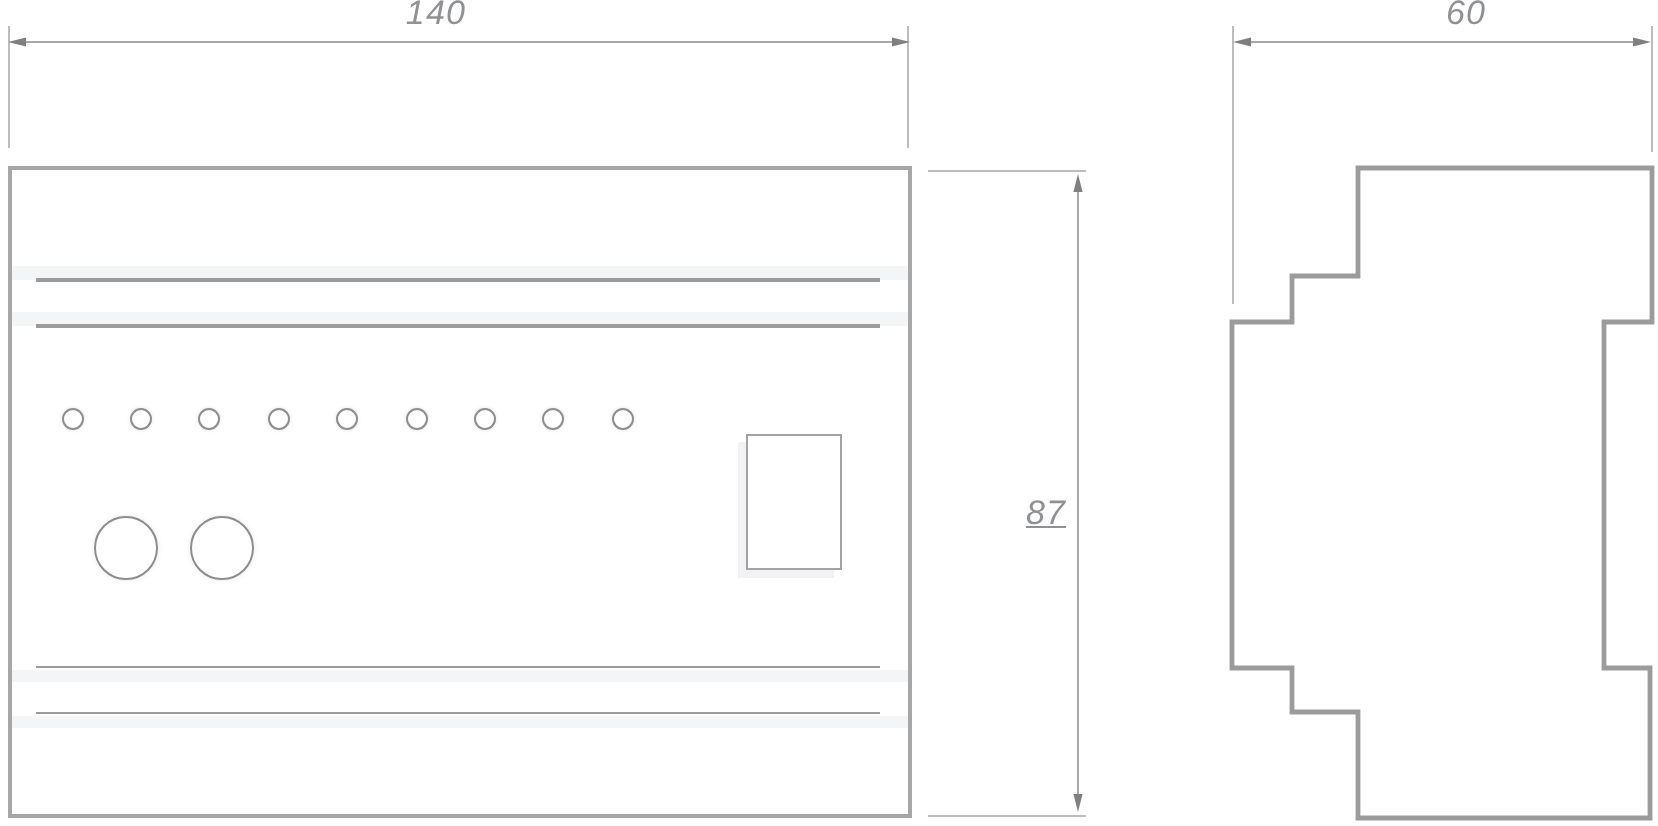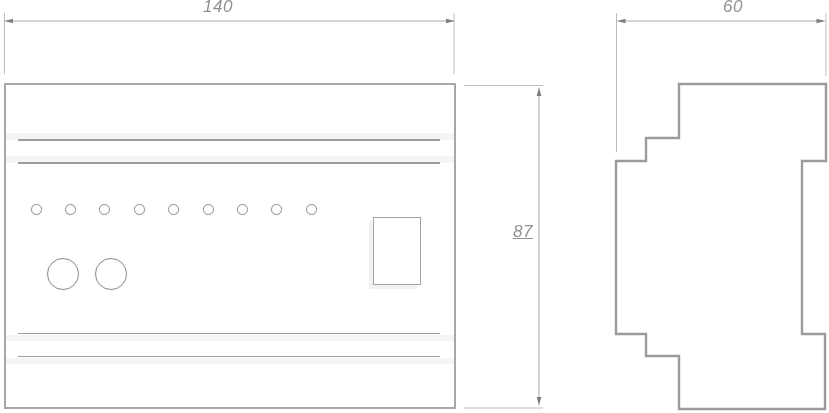--- a/index.html
+++ b/index.html
@@ -101,21 +101,21 @@
       <polygon points="539,87 536.7,96 541.3,96" fill="#7f7f7f"></polygon>
       <polygon points="539,406 536.7,397 541.3,397" fill="#7f7f7f"></polygon>
     </g>
 
     <path d="M 679 84 L 826 84 L 826 161 L 802 161 L 802 334 L 825 334 L 825 409 L 679 409
              L 679 356 L 646 356 L 646 334 L 616 334 L 616 161 L 646 161 L 646 138 L 679 138 Z" fill="#ffffff" stroke="#9b9b9b" stroke-width="2.4" stroke-linejoin="miter"></path>
   </svg>
 
   <div class="dim-label" style="left:193px; top:-2px; width:50px;">140</div>
   <div class="dim-label" style="left:708px; top:-2px; width:50px;">60</div>
-  <div class="dim-label" style="left:500px; top:223px; width:46px;text-decoration:underline;">87</div>
+  <div class="dim-label" style="left:500px; top:248px; width:46px;text-decoration:underline;">87</div>
 
   <div class="front-outline"></div>
 
   <div class="groove-band abs" style="top:133px;"></div>
   <div class="groove-line abs" style="top:139px;"></div>
   <div class="groove-band abs" style="top:156px;"></div>
   <div class="groove-line abs" style="top:162px;"></div>
 
   <div class="groove-line abs" style="top:332.5px;"></div>
   <div class="groove-band abs" style="top:334.5px;"></div>

